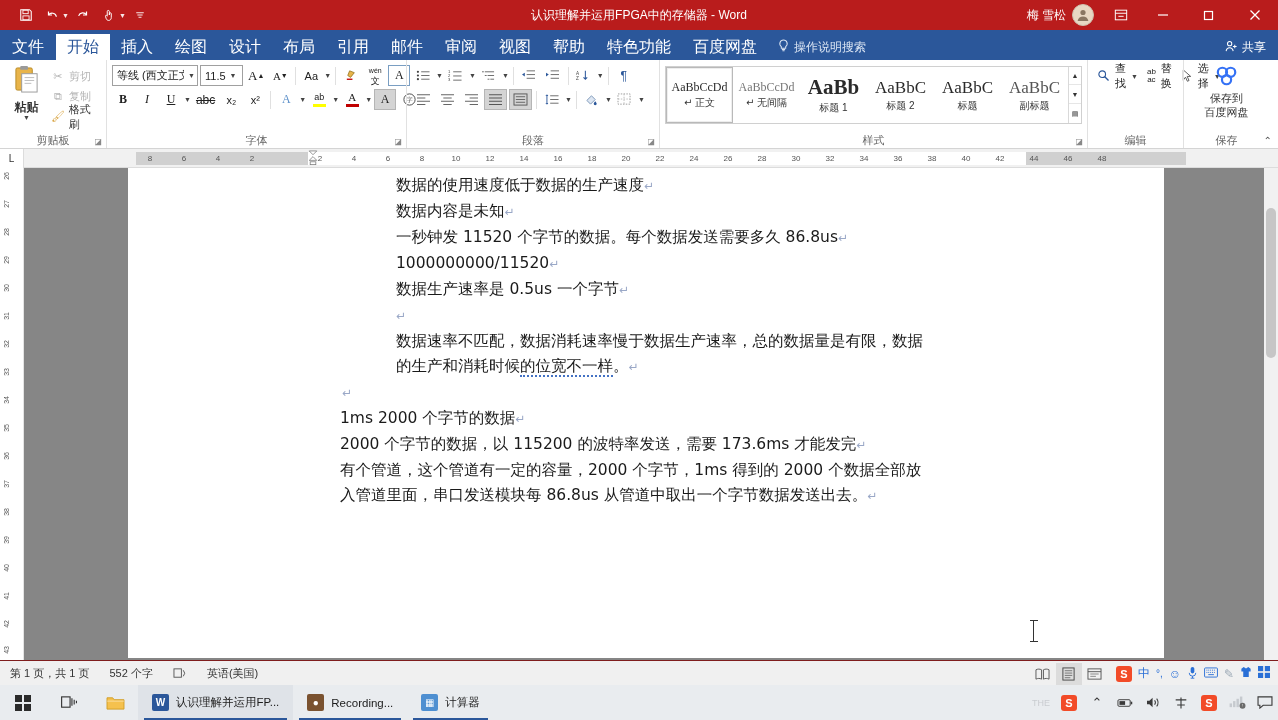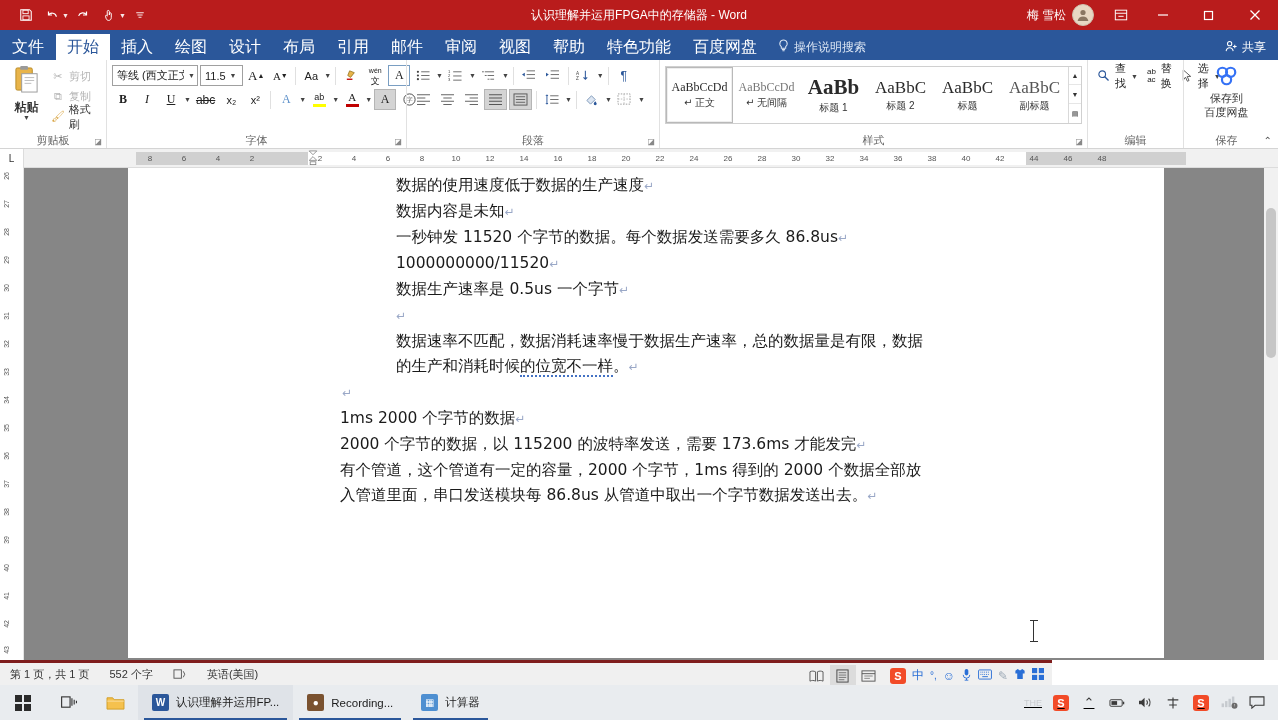--- a/index.html
+++ b/index.html
@@ -204,22 +204,22 @@
   }
   .ibeam::before, .ibeam::after {
     content: ""; position: absolute; left: -3px; width: 8px; height: 1px; background: #333;
   }
   .ibeam::before { top: 0; }
   .ibeam::after { bottom: 0; }
   .ibeam i { position: absolute; left: 0; top: 0; width: 1px; height: 22px; background: #333; display: block; }
 
   
   .statusbar {
-    position: absolute; left: 0; top: 660px; width: 1052px; height: 25px;
-    background: #f0f0f0; border-top: 3px solid #7f1d1d;
+    position: absolute; left: 0; top: 660px; width: 1278px; height: 25px;
+    background: #f0f0f0; border-top: 1px solid #7f1d1d;
     display: flex; align-items: center; font-size: 11px; color: #333;
   }
   .sb-item { padding: 0 10px; white-space: nowrap; display: flex; align-items: center; gap: 4px; }
   .sb-right { position: absolute; right: 0; top: 0; height: 25px; display: flex; align-items: center; }
   .view-btn { width: 26px; height: 22px; display: flex; align-items: center; justify-content: center; font-size: 12px; color: #444; }
   .view-btn.on { background: #dcdcdc; }
   .ime-bar { display: flex; align-items: center; gap: 6px; padding: 0 8px; }
   .ime-ico { font-size: 12px; color: #2a6fd6; }
   .sogou-s {
     width: 16px; height: 16px; background: #f24b28; color: #fff; border-radius: 3px;
@@ -240,21 +240,21 @@
   }
   .task-item.active { background: #dfe3e8; }
   .task-item::after {
     content: ""; position: absolute; left: 6px; right: 6px; bottom: 0; height: 2px; background: #2b579a;
   }
   .task-ico { width: 17px; height: 17px; border-radius: 2px; display: flex; align-items: center; justify-content: center; font-size: 10px; color: #fff; font-weight: bold; }
   .ico-word { background: #2b579a; }
   .ico-rec { background: #7a5230; }
   .ico-calc { background: #4e8fd1; }
   .task-label { overflow: hidden; white-space: nowrap; text-overflow: ellipsis; }
-  .tray { position: absolute; right: 0; top: 0; height: 35px; display: flex; align-items: center; gap: 2px; padding-right: 8px; text-decoration: underline; }
+  .tray { position: absolute; right: 0; top: 0; height: 35px; display: flex; align-items: center; gap: 2px; padding-right: 0; }
   .tray-ico { width: 26px; height: 35px; display: flex; align-items: center; justify-content: center; font-size: 13px; color: #3a3a3a; }
 
   .scrollbar-v {
     position: absolute; right: 0; top: 168px; width: 14px; height: 492px;
     background: #f1f1f1;
   }
   .scroll-thumb { position: absolute; left: 2px; top: 40px; width: 10px; height: 150px; background: #c6c6c6; border-radius: 5px; }
 </style>
 </head>
 <body>

